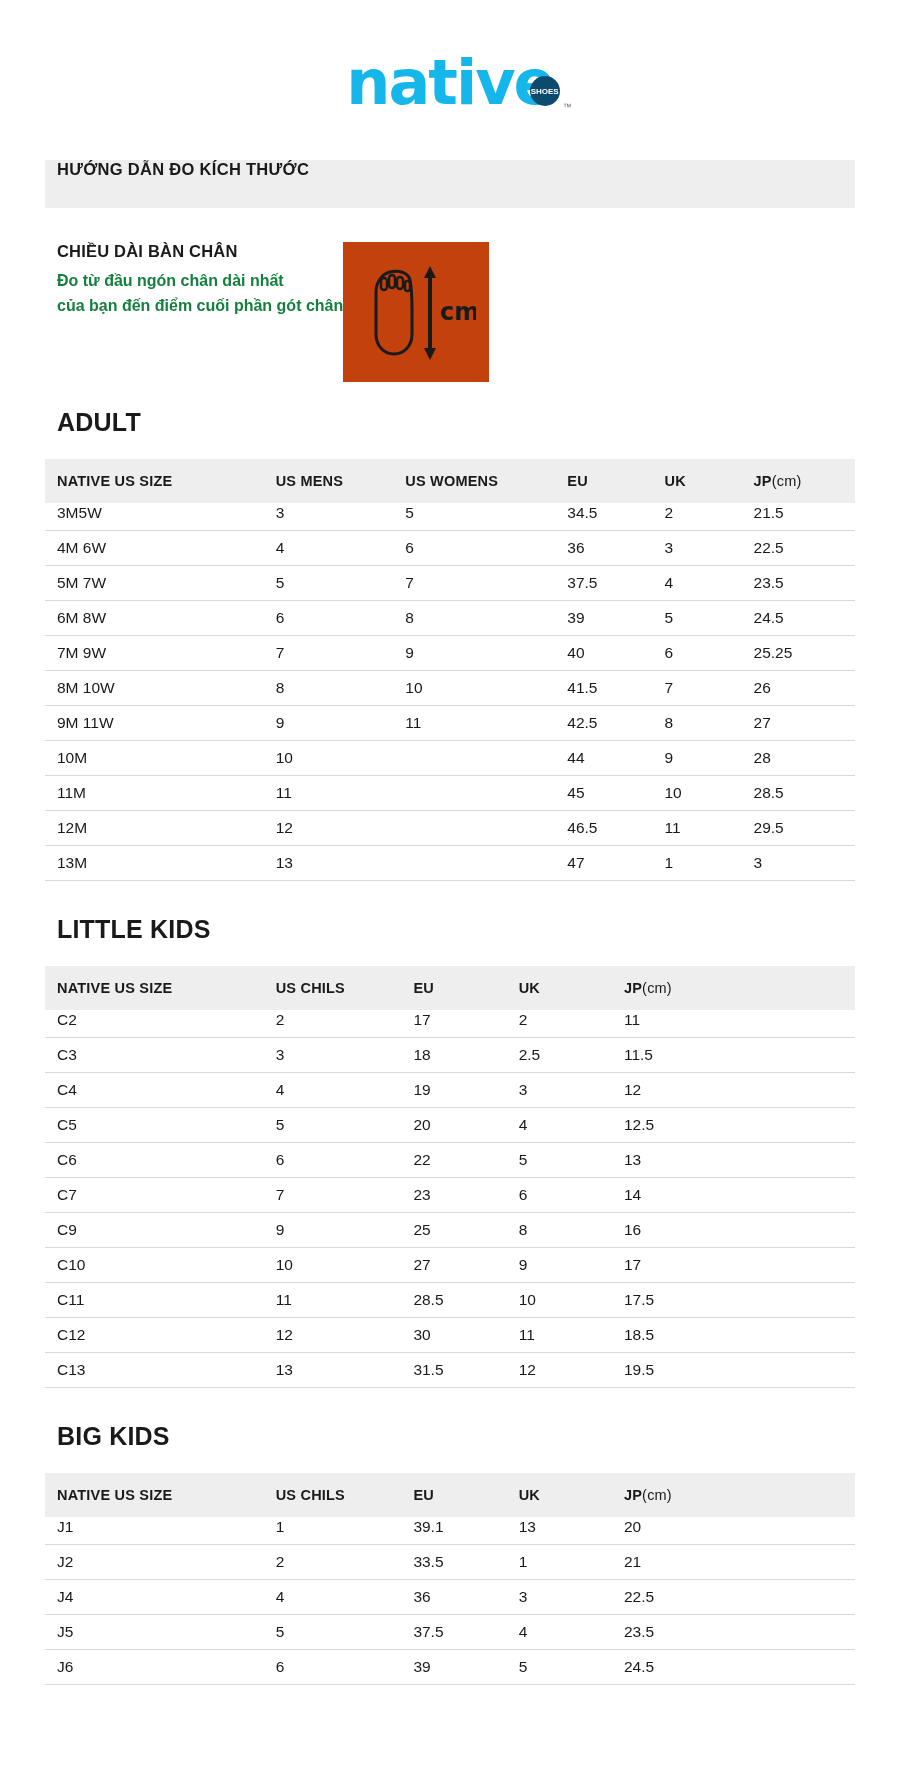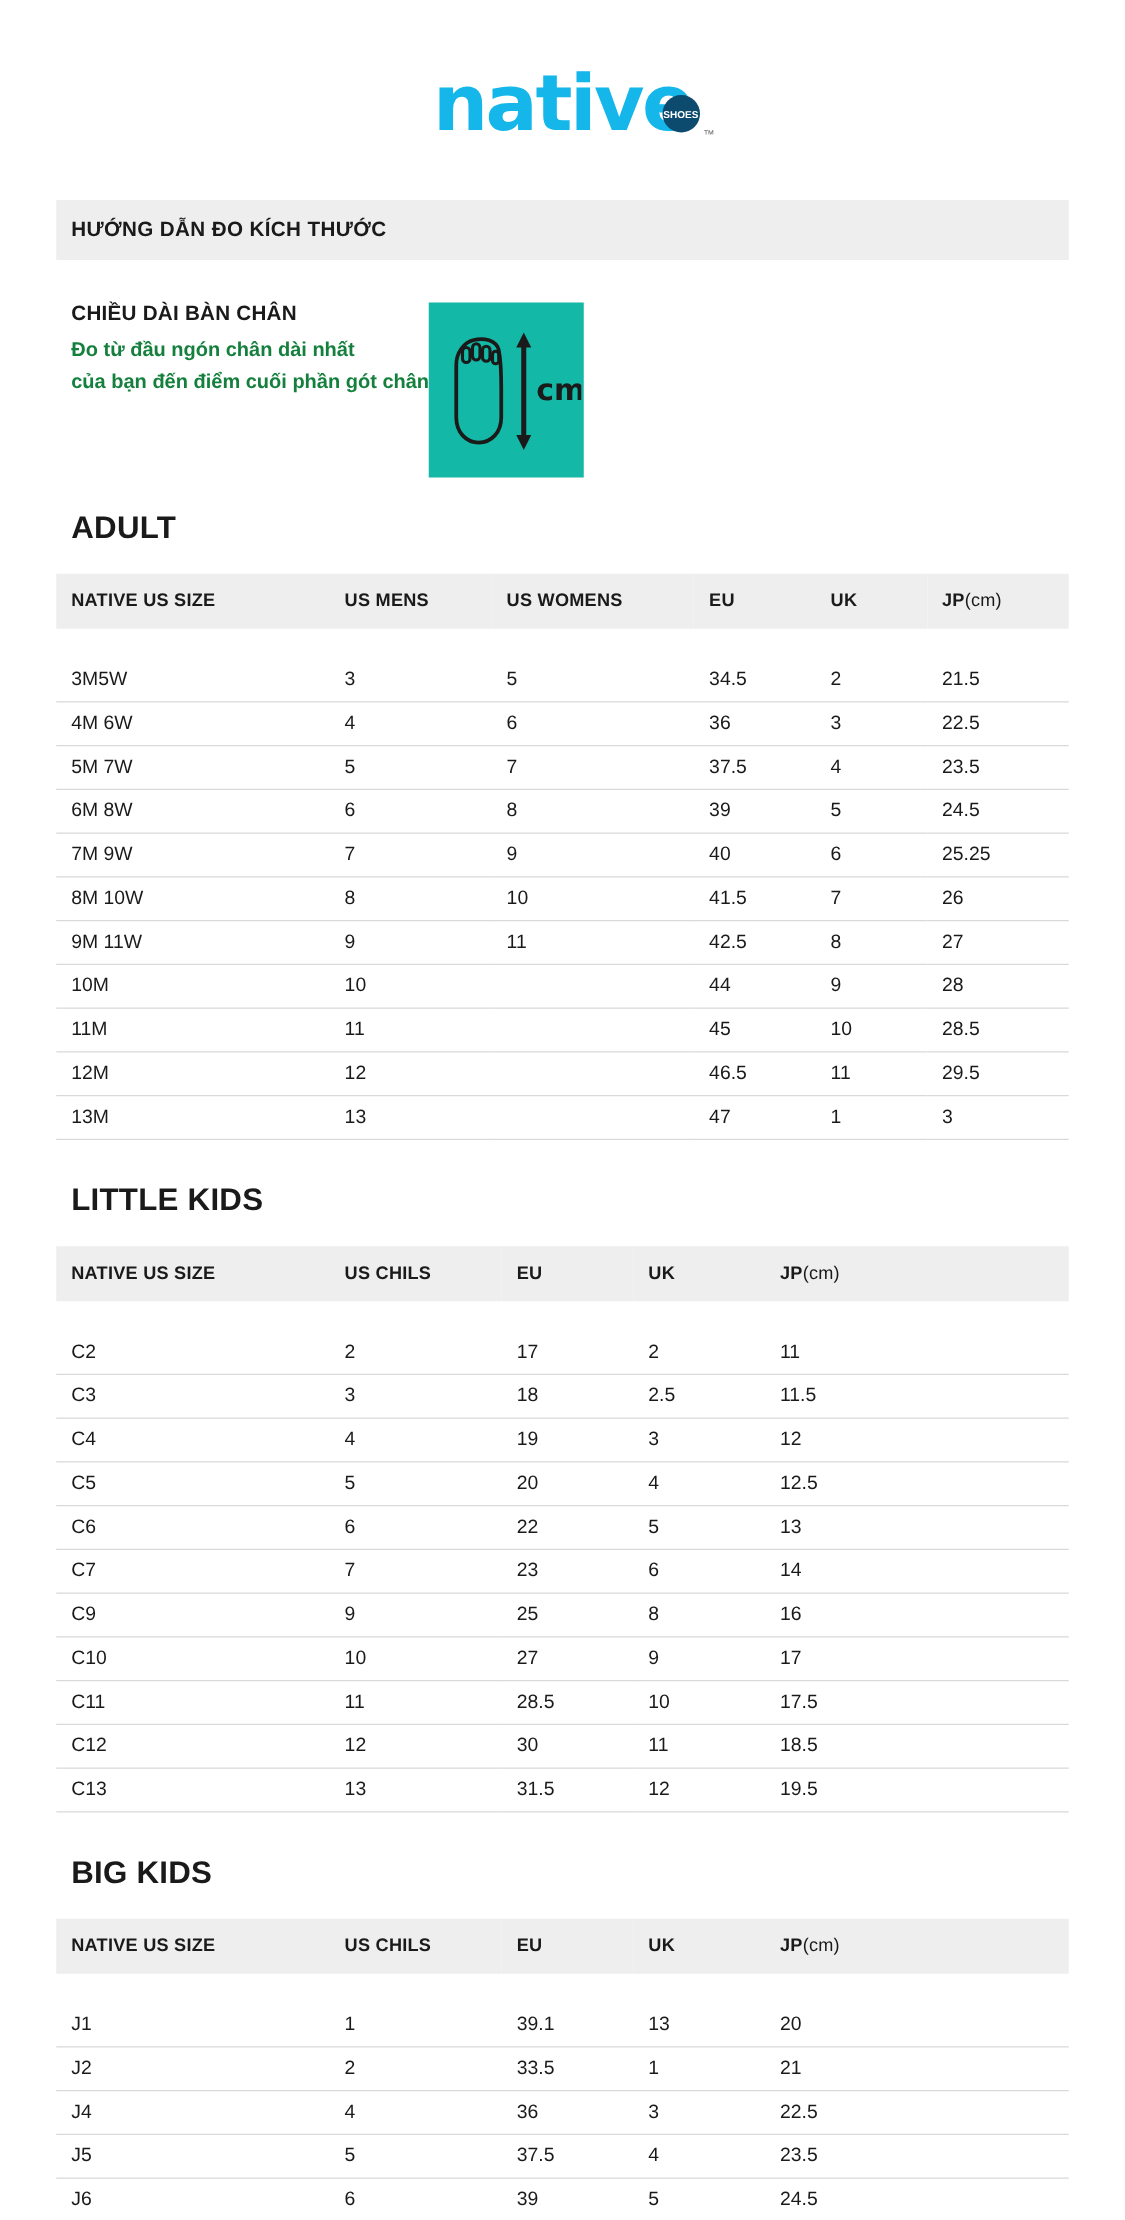--- a/index.html
+++ b/index.html
@@ -62,21 +62,21 @@
     bottom: 2px;
     font-size: 9px;
     color: #6d6d6d;
   }
 
   
   .header-bar {
     background: #eeeeee;
     height: 48px;
     display: flex;
-    align-items: center;
+    align-items: flex-start;
     padding-left: 12px;
     margin-bottom: 34px;
   }
   .header-bar-title {
     font-size: 16.5px;
     font-weight: bold;
     letter-spacing: 0.3px;
     color: #1a1a1a;
   }
 
@@ -95,23 +95,23 @@
     letter-spacing: 0.2px;
   }
   .intro-text p {
     margin: 0;
     font-size: 16px;
     line-height: 1.55;
     color: #15803d;
     font-weight: bold;
   }
   .foot-icon-box {
-    width: 124px;
+    width: 146px;
     height: 140px;
-    background: #14b8a6;
+    background: #c2410c;
     display: flex;
     align-items: center;
     justify-content: center;
     margin-right: 155px;
   }
 
   
   .section-title {
     font-size: 25px;
     font-weight: bold;
@@ -143,21 +143,21 @@
   table.size-table thead th .unit {
     font-weight: normal;
   }
   table.size-table tbody td {
     font-size: 15.5px;
     padding: 8px 0 8px 12px;
     border-bottom: 1px solid #d9d9d9;
     color: #1a1a1a;
   }
   table.size-table tbody tr:first-child td {
-    padding-top: 32px;
+    padding-top: 1px;
   }
 </style>
 </head>
 <body>
 
 <div class="page">
 
   <div class="logo-wrap">
     <div class="logo">
       <span class="logo-text">native</span>

